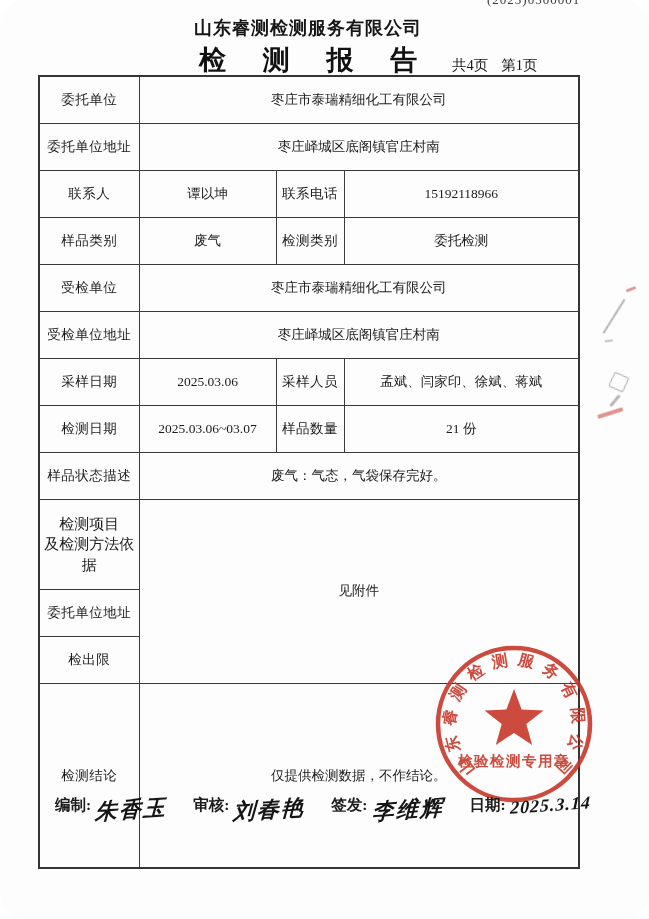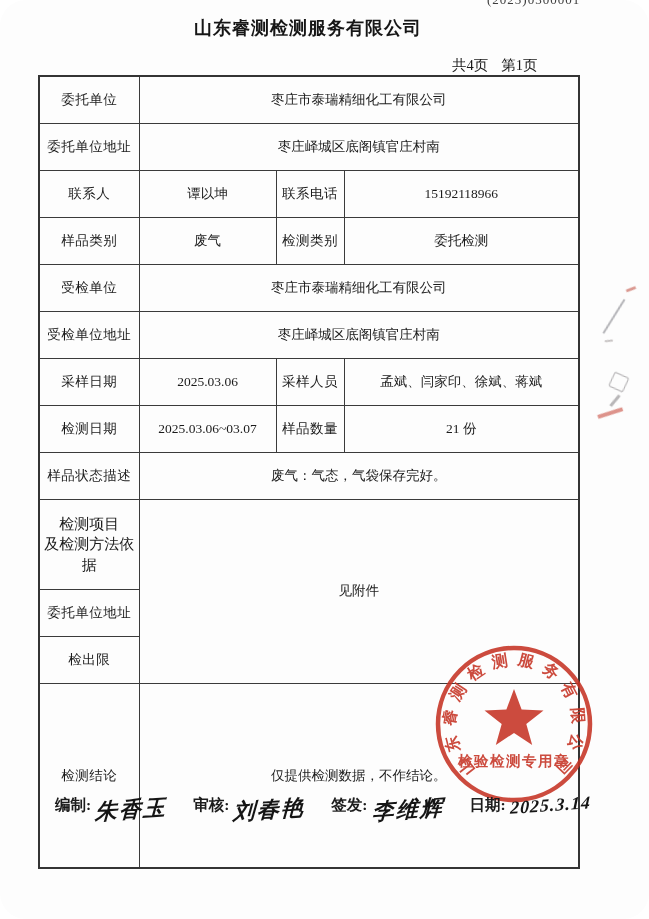--- a/index.html
+++ b/index.html
@@ -96,20 +96,21 @@
 </head>
 <body>
 
 <div class="page">
 
   <div class="serial-clip">
     <span>(2025)0300001</span>
   </div>
 
   <div class="company-name">山东睿测检测服务有限公司</div>
+  <div class="report-title">检 测 报 告</div>
   <div class="page-info">
     <span>共4页</span>
     <span>第1页</span>
   </div>
 
   <div class="report-table-wrap">
     <table class="report">
       <colgroup>
           <col class="c1">
           <col class="c2">

